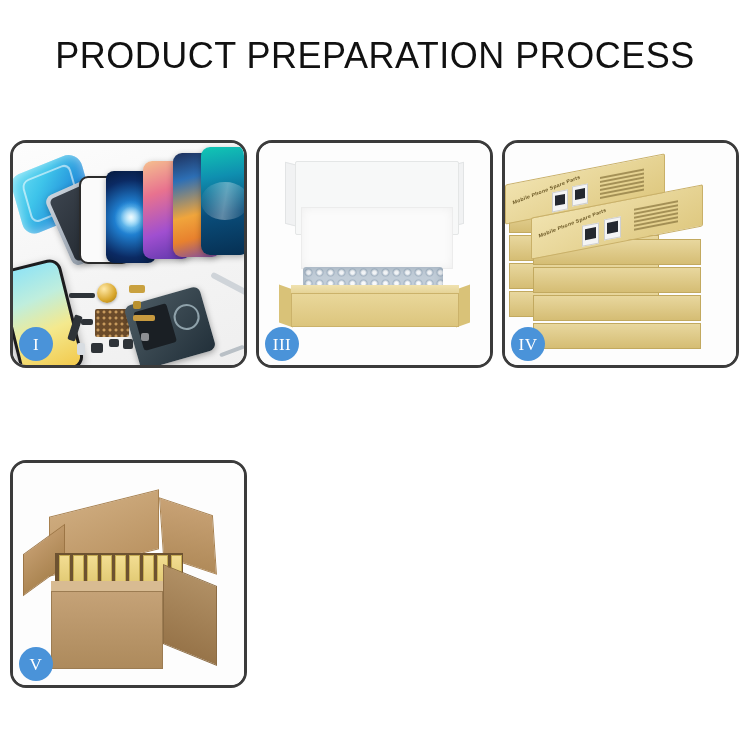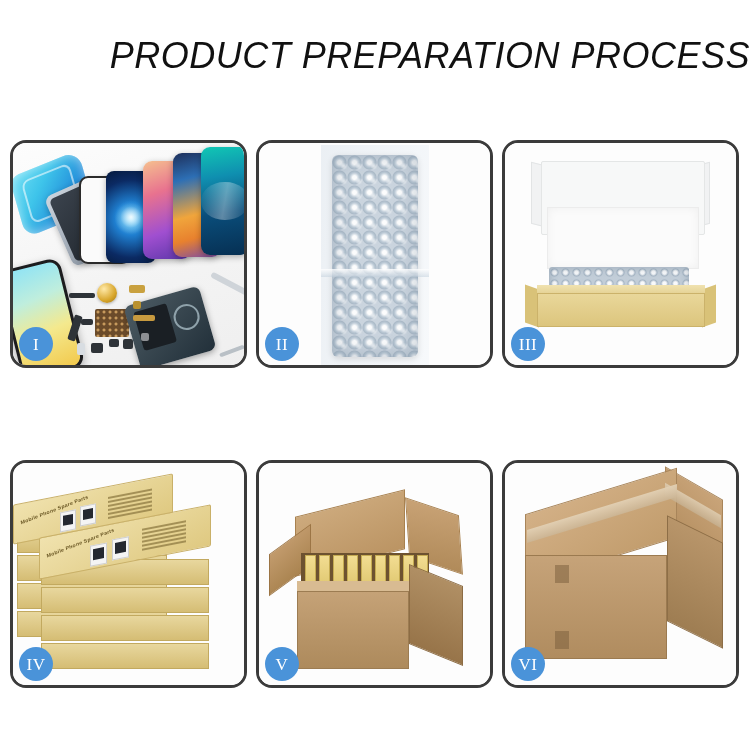--- a/index.html
+++ b/index.html
@@ -5,21 +5,21 @@
   * { box-sizing: border-box; margin: 0; padding: 0; }
   html, body {
     width: 750px; height: 750px;
     background: #ffffff;
     font-family: "Liberation Sans", sans-serif;
     overflow: hidden;
   }
   .page { position: relative; width: 750px; height: 750px; background: #fff; }
 
   
-  .header { position: absolute; left: 0; top: 0; width: 750px; text-align: right; font-style: italic; }
+  .header { position: absolute; left: 0; top: 0; width: 750px; text-align: center; }
   .title {
     font-size: 36px; font-weight: 400; letter-spacing: 0.5px;
     color: #111; line-height: 1; padding-top: 38px;
     font-family: "Liberation Sans", sans-serif;
   }
   .subtitle {
     font-size: 15.5px; color: #1a1a1a; padding-top: 14px; letter-spacing: 0.1px;
     font-family: "Liberation Sans", sans-serif;
   }
 
@@ -269,29 +269,20 @@
         <span class="chip c8"></span>
         <span class="chip c9"></span>
         <span class="chip c10"></span>
         <span class="chip c11"></span>
         <span class="tool"></span>
         <span class="tool2"></span>
       </div>
       <div class="badge">I</div>
     </div>
 
-    <div class="panel p2">
-      <div class="stage">
-        <div class="bgwhite"></div>
-        <div class="wrapSheet"></div>
-        <div class="bubbleBody"></div>
-        <div class="wrapFold"></div>
-      </div>
-      <div class="badge">II</div>
-    </div>
 
     <div class="panel p3">
       <div class="stage">
         <div class="bg"></div>
         <div class="lidFlapL"></div>
         <div class="lidFlapR"></div>
         <div class="lidBack"></div>
         <div class="foam"></div>
         <div class="bubTray"></div>
         <div class="boxSideL"></div>
@@ -373,29 +364,15 @@
         <span class="yBar" style="left:130px;top:92px;"></span>
         <span class="yBar" style="left:144px;top:92px;"></span>
         <span class="yBar" style="left:158px;top:92px;"></span>
         <div class="cTopEdge"></div>
         <div class="cBodyRight"></div>
         <div class="cBodyFront"></div>
       </div>
       <div class="badge">V</div>
     </div>
 
-    <div class="panel p6">
-      <div class="stage">
-        <div class="bg"></div>
-        <div class="vTopR"></div>
-        <div class="vTop"></div>
-        <div class="tapeR"></div>
-        <div class="tape"></div>
-        <div class="vRight"></div>
-        <div class="vFront"></div>
-        <span class="nick" style="left:50px;top:102px;"></span>
-        <span class="nick" style="left:50px;top:168px;"></span>
-      </div>
-      <div class="badge">VI</div>
-    </div>
 
   </div>
 </div>
 
 </body></html>

